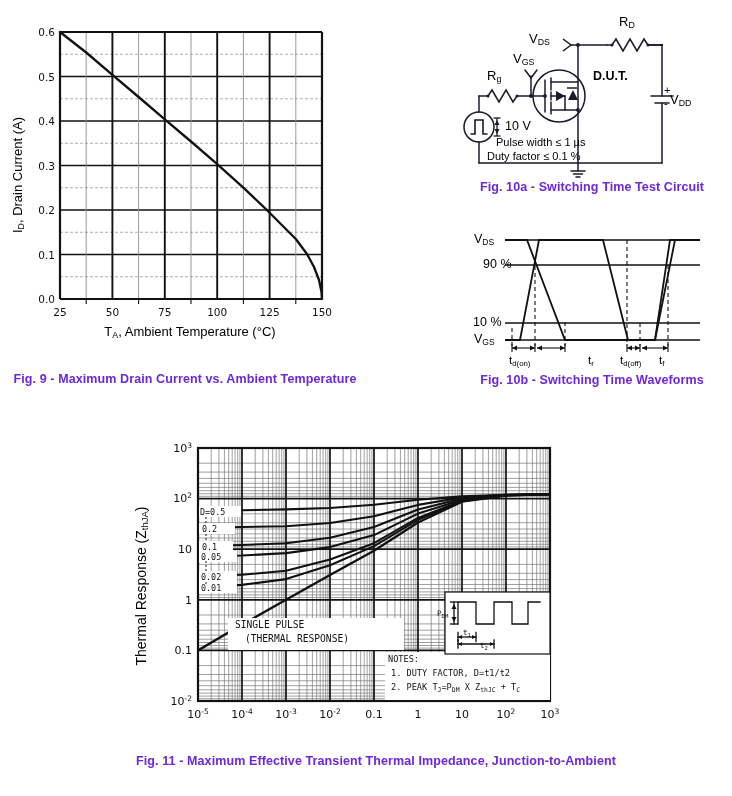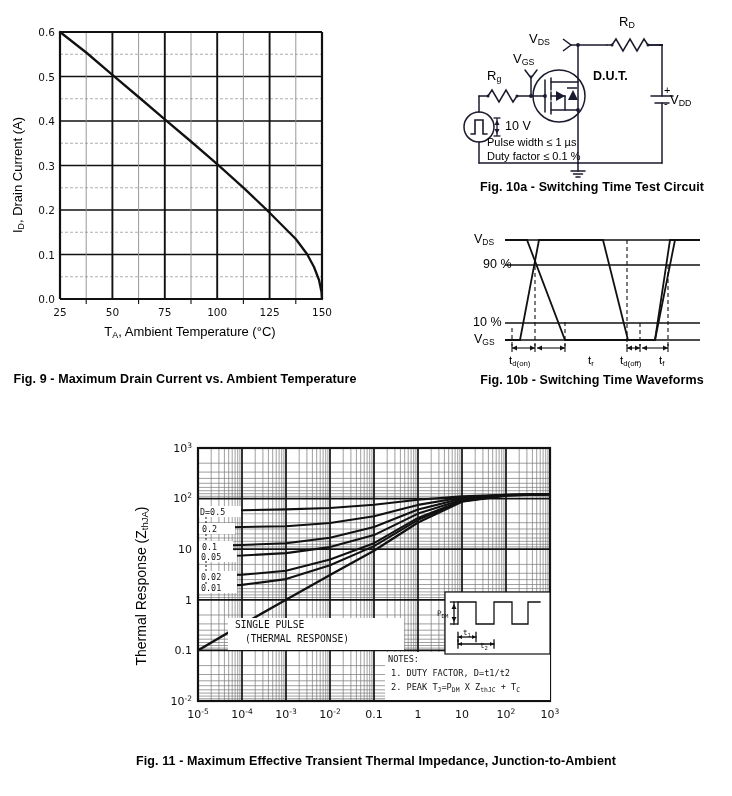--- a/index.html
+++ b/index.html
@@ -1,20 +1,20 @@
 <!DOCTYPE html>
 <html><head>
 <meta charset="utf-8">
 <style>
   html,body{margin:0;padding:0;background:#fff;}
   body{width:732px;height:796px;position:relative;
        font-family:"Liberation Sans", sans-serif;color:#000;
        -webkit-font-smoothing:antialiased;}
   .abs{position:absolute;}
-  .cap{font-weight:bold;font-size:12.5px;letter-spacing:0.1px;color:#000000;text-align:center;}
+  .cap{font-weight:bold;font-size:12.5px;letter-spacing:0.1px;color:#6d28d9;text-align:center;}
   .axlab{font-size:13px;}
   sub{font-size:0.68em;vertical-align:-0.25em;}
   svg{display:block;overflow:visible;}
   .smalltxt{font-size:11px;}
 </style>
 </head>
 <body>
 
 <div class="abs" style="left:0;top:14px;width:370px;height:380px;">
 
@@ -224,21 +224,21 @@
   <div class="abs" style="left:58px;top:43px;font-size:13px;">
     <span>V</span><sub>GS</sub>
   </div>
   <div class="abs" style="left:215px;top:84px;font-size:13px;">
     <span>V</span><sub>DD</sub>
   </div>
   <div class="abs" style="left:209px;top:76px;font-size:11px;">+</div>
   <div class="abs" style="left:209px;top:89px;font-size:11px;">-</div>
   <div class="abs" style="left:138px;top:61px;font-size:12.5px;font-weight:bold;">D.U.T.</div>
   <div class="abs" style="left:50px;top:111px;font-size:12.5px;">10 V</div>
-  <div class="abs smalltxt" style="left:32px;top:128px;">Pulse width ≤ 1 µs</div>
+  <div class="abs smalltxt" style="left:41px;top:128px;">Pulse width ≤ 1 µs</div>
   <div class="abs smalltxt" style="left:32px;top:142px;">Duty factor ≤ 0.1 %</div>
 
   <div class="abs cap" style="left:-3px;top:172px;width:280px;">Fig. 10a - Switching Time Test Circuit</div>
 </div>
 
 <div class="abs" style="left:455px;top:218px;width:277px;height:175px;">
   <svg width="277" height="150" style="position:absolute;left:0;top:0;">
 
     <g stroke="#111" stroke-width="1.5">
       <line x1="50" y1="22" x2="245" y2="22"></line>

